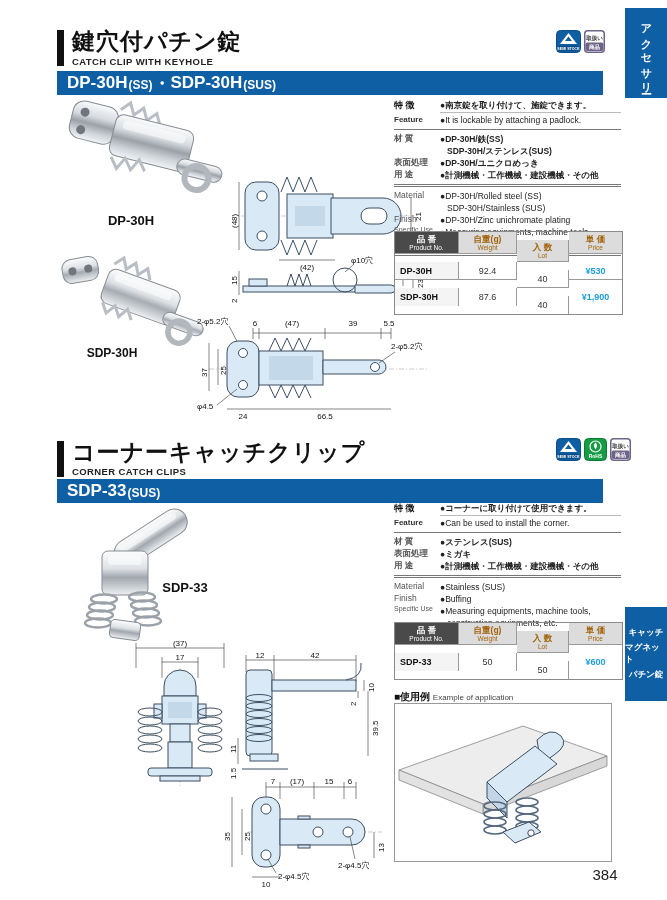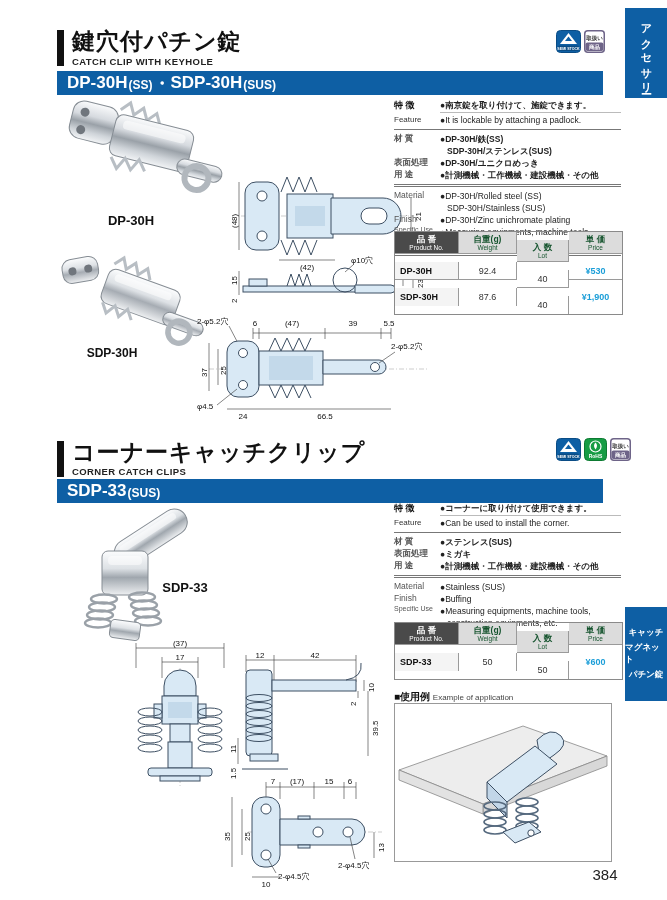--- a/index.html
+++ b/index.html
@@ -25,42 +25,42 @@
 
   
   .badge{position:absolute;}
 
   
   .spec{position:absolute;left:394px;width:227px;font-size:8.5px;color:#222;}
   .srow{display:flex;}
   .scol-l{width:46px;flex:none;}
   .scol-r{flex:1;}
   .l-big{font-weight:bold;font-size:9px;color:#111;display:flex;justify-content:space-between;width:34px;}
-  .l-en{font-weight:normal;font-size:8px;color:#333;margin-top:3px;}
+  .l-en{font-weight:bold;font-size:8px;color:#333;margin-top:3px;}
   .l-gray{color:#555;font-weight:bold;font-size:8.5px;}
   .l-engray{color:#555;font-size:8.5px;}
   .jp{font-weight:bold;line-height:12px;}
   .en{line-height:12px;}
   .ind{padding-left:7px;}
   .sep-thin{border-top:1px solid #bbb;margin:1px 0;}
   .sep-mid{border-top:1px solid #777;margin:3px 0;}
   .sep-dbl{border-top:3px double #777;margin:3px 0;}
 
   
   .price{position:absolute;left:394px;width:227px;border:1px solid #8a8a8a;border-collapse:collapse;}
   .price div{box-sizing:border-box;}
   .prow{display:flex;}
   .pc{border-right:1px solid #9a9a9a;border-bottom:1px solid #9a9a9a;
       display:flex;flex-direction:column;align-items:center;justify-content:center;}
   .pc:last-child{border-right:none;}
   .prow:last-child .pc{border-bottom:none;}
   .c1{width:64px;}.c2{width:58px;}.c3{width:52px;margin-top:8px;}.c4{width:53px;flex:1;}
   .phead{height:22px;}
   .phead.dark{background:#4a4a4a;color:#fff;}
-  .phead.lite{background:#dcdcdc;color:#14532d;}
+  .phead.lite{background:#dcdcdc;color:#a16207;}
   .phead .hj{font-size:8.5px;font-weight:bold;line-height:10px;}
   .phead .he{font-size:6.5px;line-height:8px;}
   .pbody{height:18px;font-size:9px;color:#333;}
   .pbody.no{font-weight:bold;color:#111;background:#f4f4f4;align-items:flex-start;padding-left:5px;justify-content:center;}
   .pbody.blue{color:#1b9ed8;font-weight:bold;}
 
   
   .plabel{position:absolute;font-weight:bold;color:#111;text-align:center;}
 
   

